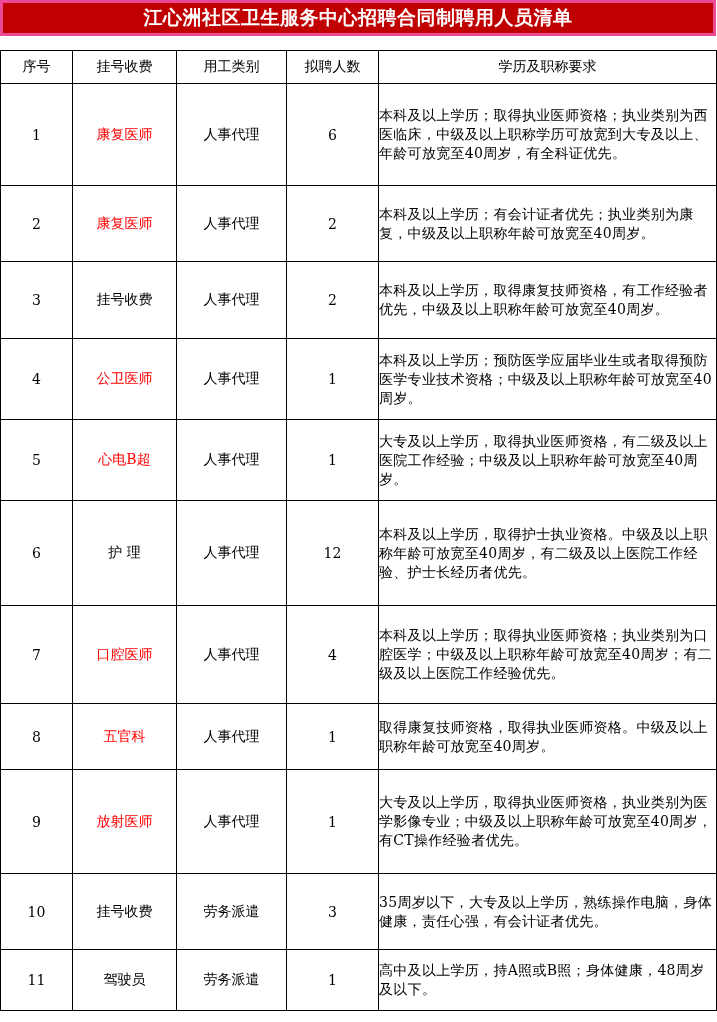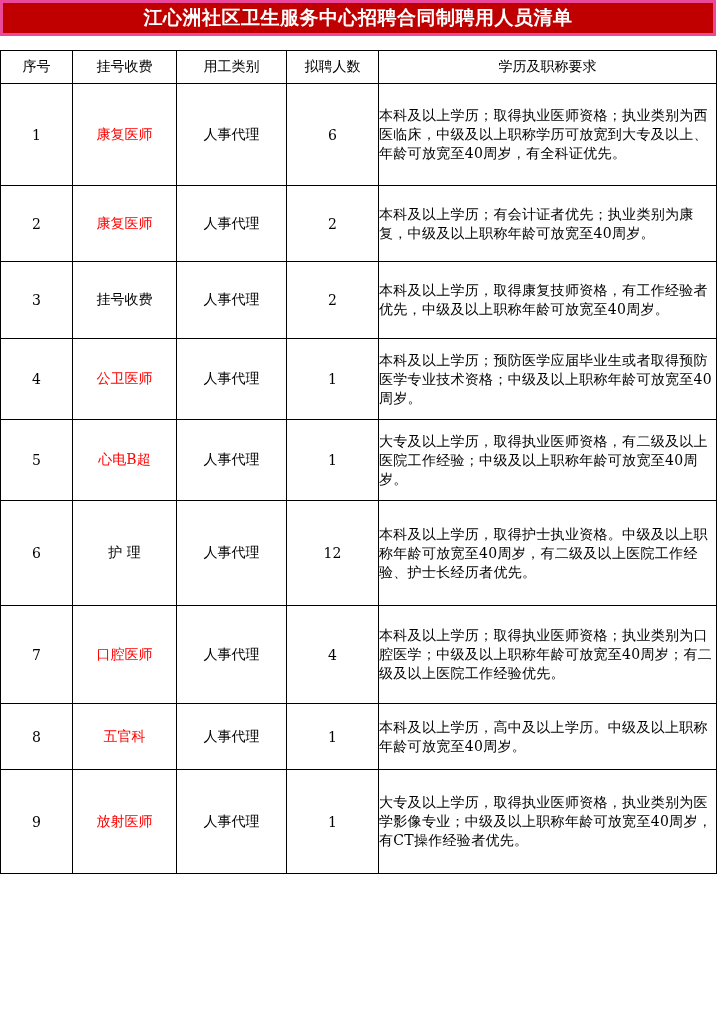--- a/index.html
+++ b/index.html
@@ -97,24 +97,38 @@
         <td class="c red">口腔医师</td>
         <td class="c">人事代理</td>
         <td class="c">4</td>
         <td class="req">本科及以上学历；取得执业医师资格；执业类别为口腔医学；中级及以上职称年龄可放宽至40周岁；有二级及以上医院工作经验优先。</td>
       </tr>
       <tr style="height:66px">
         <td class="c">8</td>
         <td class="c red">五官科</td>
         <td class="c">人事代理</td>
         <td class="c">1</td>
-        <td class="req">本科及以上学历，高中及以上学历。中级及以上职称年龄可放宽至40周岁。</td>
+        <td class="req">取得康复技师资格，取得执业医师资格。中级及以上职称年龄可放宽至40周岁。</td>
       </tr>
       <tr style="height:104px">
         <td class="c">9</td>
         <td class="c red">放射医师</td>
         <td class="c">人事代理</td>
         <td class="c">1</td>
         <td class="req">大专及以上学历，取得执业医师资格，执业类别为医学影像专业；中级及以上职称年龄可放宽至40周岁，有CT操作经验者优先。</td>
       </tr>
+      <tr style="height:76px">
+        <td class="c">10</td>
+        <td class="c">挂号收费</td>
+        <td class="c">劳务派遣</td>
+        <td class="c">3</td>
+        <td class="req">35周岁以下，大专及以上学历，熟练操作电脑，身体健康，责任心强，有会计证者优先。</td>
+      </tr>
+      <tr style="height:61px">
+        <td class="c">11</td>
+        <td class="c">驾驶员</td>
+        <td class="c">劳务派遣</td>
+        <td class="c">1</td>
+        <td class="req">高中及以上学历，持A照或B照；身体健康，48周岁及以下。</td>
+      </tr>
     </tbody>
   </table>
 </div>
 
 </body></html>

